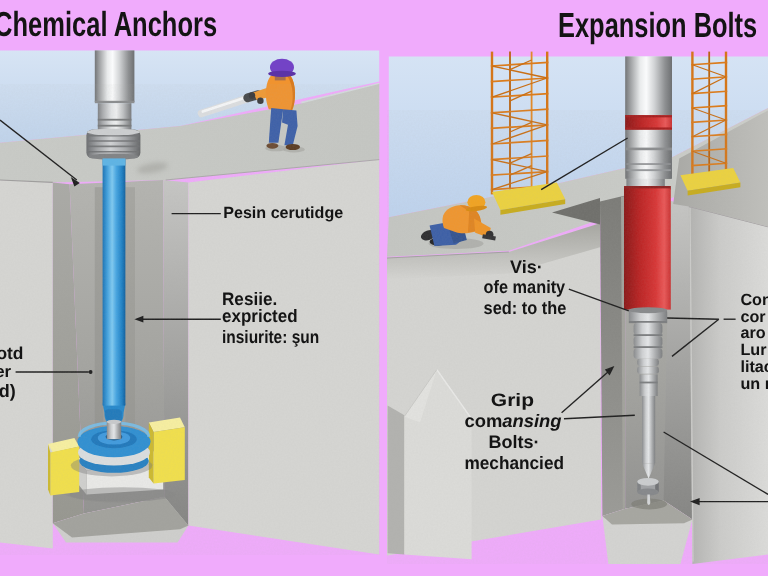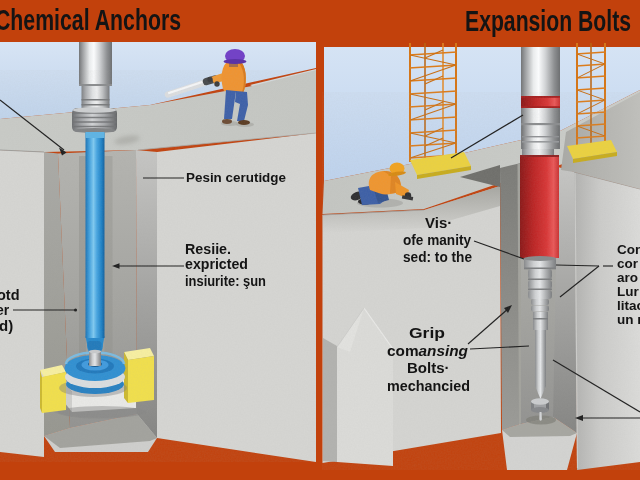--- a/index.html
+++ b/index.html
@@ -1,16 +1,16 @@
 <!DOCTYPE html>
 <html><head>
 <meta charset="utf-8">
 <style>
 html,body{margin:0;padding:0;background:#ffffff;}
-#stage{position:relative;width:640px;height:480px;overflow:hidden;background:#c2410c;
+#stage{position:relative;width:640px;height:480px;overflow:hidden;background:#f0abfc;
 font-family:"Liberation Sans",sans-serif;}
 svg{display:block;}
 </style>
 </head>
 <body>
 <div id="stage">
 <svg width="640" height="480" viewBox="0 0 640 480">
 <defs>
 <linearGradient id="skyL" x1="0" y1="0" x2="0" y2="1">
   <stop offset="0" stop-color="#d7e4f4"></stop>

